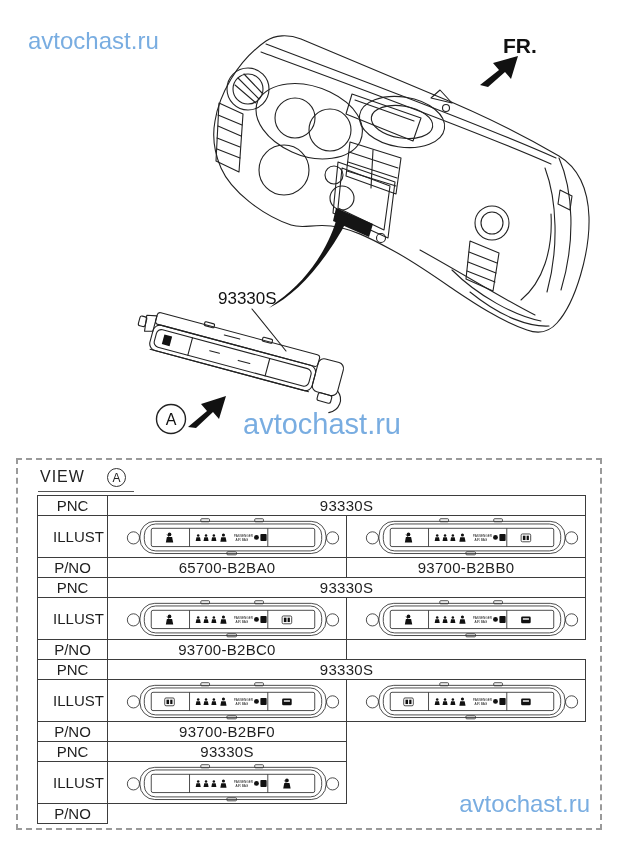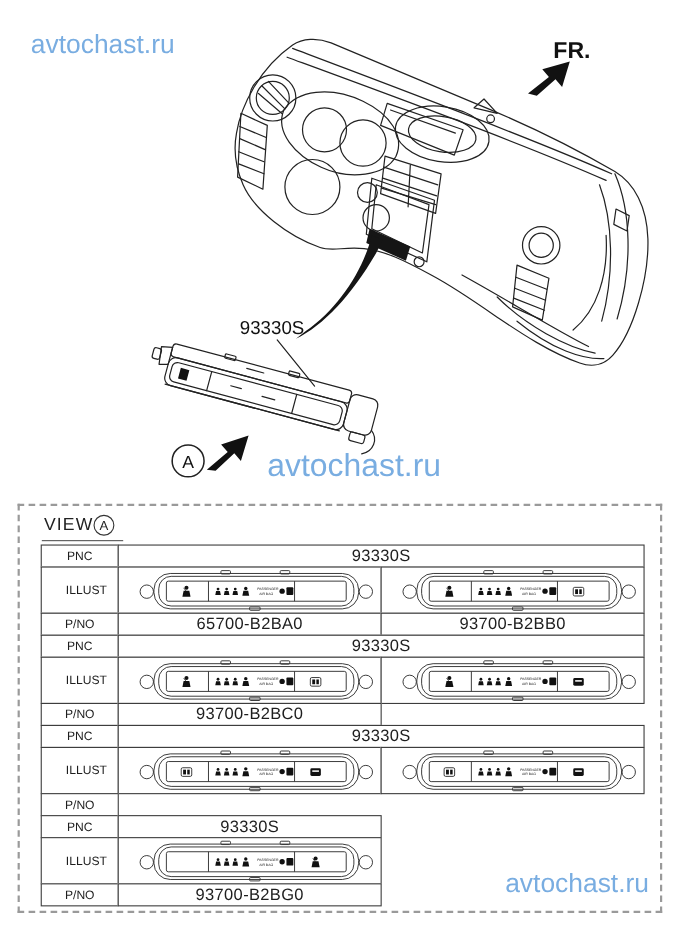--- a/index.html
+++ b/index.html
@@ -6,31 +6,31 @@
   .page{position:relative;width:620px;height:848px;background:#fff;overflow:hidden;
         font-family:"Liberation Sans",sans-serif;}
   .wm{position:absolute;color:#7badе1;color:#79ade1;font-family:"Liberation Sans",sans-serif;
       font-weight:400;white-space:nowrap;}
   .wm1{left:28px;top:27px;font-size:24px;}
   .wm2{left:243px;top:408px;font-size:29px;}
   .wm3{right:10px;top:330px;font-size:24px;}
   .topart{position:absolute;left:0;top:0;width:620px;height:455px;}
   .panel{position:absolute;left:16px;top:458px;width:586px;height:372px;
          border:2px dashed #9a9a9a;box-sizing:border-box;background:#fff;}
-  .view-title{position:absolute;left:20px;top:8px;display:flex;align-items:center;gap:0;
+  .view-title{position:absolute;left:20px;top:8px;display:flex;gap:22px;
               border-bottom:1.5px solid #555;padding:0 8px 4px 2px;}
   .view-title .vt{font-size:16px;color:#222;letter-spacing:1px;}
   .marker-circle{width:19px;height:19px;border:1.5px solid #333;border-radius:50%;
                  display:flex;align-items:center;justify-content:center;
                  font-size:12px;color:#222;box-sizing:border-box;}
   .ptable{position:absolute;left:20px;top:36px;}
   .trow{display:flex;}
   .cell{box-sizing:border-box;border:1px solid #3d3d3d;margin-left:-1px;margin-top:-1px;
         display:flex;align-items:center;justify-content:center;background:#fff;}
-  .lab{width:71px;font-size:11px;color:#1e1e1e;}
+  .lab{width:71px;font-size:15px;color:#1e1e1e;}
   .w-half{width:240px;}
   .w-full{width:479px;}
   .h-s{height:21px;}
   .h-i{height:43px;padding-left:12px;}
   .val{font-size:15px;color:#1e1e1e;letter-spacing:.3px;}
 </style>
 </head>
 <body>
 
 <div class="page">
@@ -429,20 +429,23 @@
               <rect x="157.5" y="19.5" width="7.2" height="8" rx="1" fill="#111" stroke="none" transform="translate(-1,0)"></rect>
               <g transform="translate(187,24)">
                 <rect x="-5.5" y="-4" width="11" height="8" rx="1.5" fill="#111" stroke="none"></rect>
                 <rect x="-3.5" y="-1.8" width="7" height="1.6" fill="#fff" stroke="none"></rect>
               </g>
             </svg>
           </div>
         </div>
         <div class="trow">
           <div class="cell lab h-s">P/NO</div>
+          <div class="cell h-s w-half">
+            <div class="val">93700-B2BF0</div>
+          </div>
         </div>
         <div class="trow">
           <div class="cell lab h-s">PNC</div>
           <div class="cell h-s w-half">
             <div class="val">93330S</div>
           </div>
         </div>
         <div class="trow">
           <div class="cell lab h-i">ILLUST</div>
           <div class="cell h-i w-half">
@@ -479,21 +482,18 @@
               <g transform="translate(187,24) scale(1.25)">
                 <circle cx="0" cy="-3.2" r="1.7" fill="#111" stroke="none"></circle>
                 <path d="M-2.4,-0.8 L2.4,-0.8 L3.4,4.2 L-3.4,4.2 Z" fill="#111" stroke="none"></path>
               </g>
               <path d="M184,20 L190,28" stroke="#111" stroke-width="0.7"></path>
             </svg>
           </div>
         </div>
         <div class="trow">
           <div class="cell lab h-s">P/NO</div>
-          <div class="cell h-s w-half">
-            <div class="val">93700-B2BG0</div>
-          </div>
         </div>
       </div>
     <div class="wm wm3">avtochast.ru</div>
   </div>
 
 </div>
 
 </body></html>

